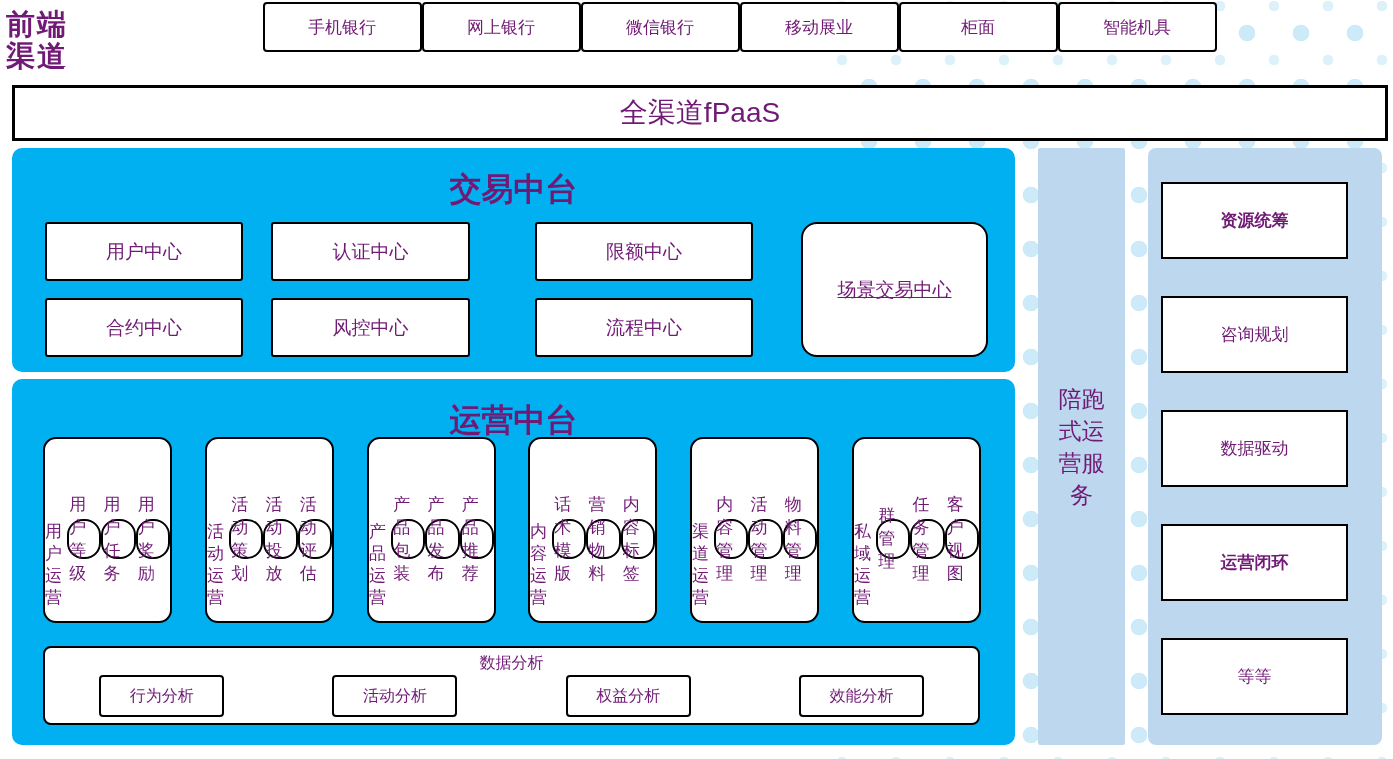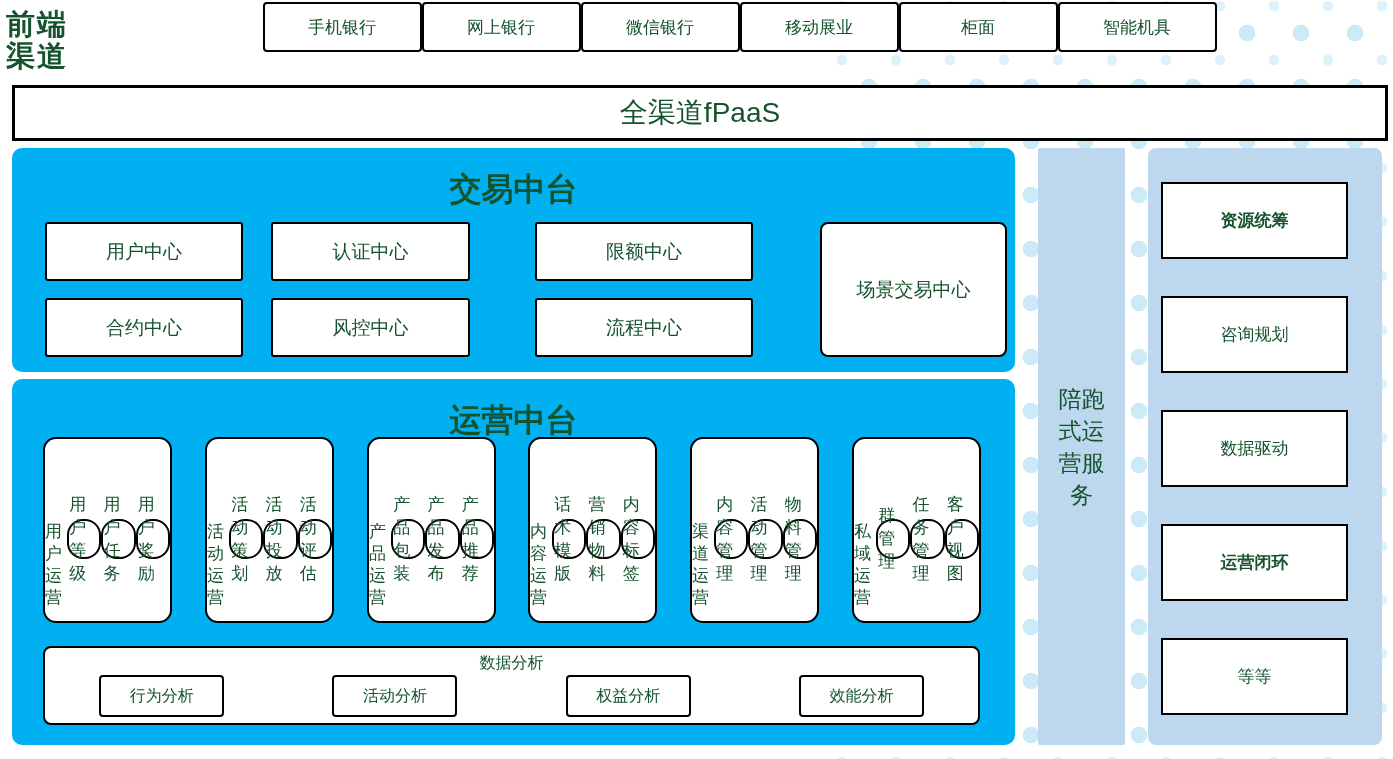--- a/index.html
+++ b/index.html
@@ -1,18 +1,18 @@
 <!DOCTYPE html>
 <html><head>
 <meta charset="utf-8">
 <style>
   html,body{margin:0;padding:0;background:#fff;}
   .canvas{
     position:relative;width:1393px;height:759px;background:#ffffff;overflow:hidden;
-    font-family:"Liberation Sans",sans-serif;color:#14532d;
+    font-family:"Liberation Sans",sans-serif;color:#701a75;
   }
   
   .dots{
     position:absolute;top:0;left:828px;right:0;bottom:0;z-index:0;
     background-image:
       radial-gradient(circle, #cdeaf8 8px, transparent 8.6px),
       radial-gradient(circle, #ddf1fb 5px, transparent 5.6px);
     background-size:54px 54px,54px 54px;
     background-position:14px 6px,41px 33px;
   }
@@ -47,21 +47,21 @@
   }
   .wbox{
     position:absolute;background:#fff;border:2px solid #000;border-radius:3px;
     display:flex;align-items:center;justify-content:center;font-size:19px;
   }
   .trade-r1{top:74px;height:55px;}
   .trade-r2{top:150px;height:55px;}
   .tc1{left:33px;width:194px;}
   .tc2{left:259px;width:195px;}
   .tc3{left:523px;width:214px;}
-  .scene-box{left:808px;top:74px;width:183px;height:131px;border-radius:8px;}
+  .scene-box{left:789px;top:74px;width:183px;height:131px;border-radius:16px;text-decoration:underline;}
 
   
   .ops-col{
     position:absolute;top:58px;height:186px;width:129px;background:#fff;
     border:2px solid #000;border-radius:13px;box-sizing:border-box;
     display:flex;align-items:center;padding-top:7px;
   }
   .col1{left:31px;}.col2{left:193px;}.col3{left:355px;}
   .col4{left:516px;}.col5{left:678px;}.col6{left:840px;}
   .ops-col-title{font-size:17px;height:25px;line-height:22px;}

